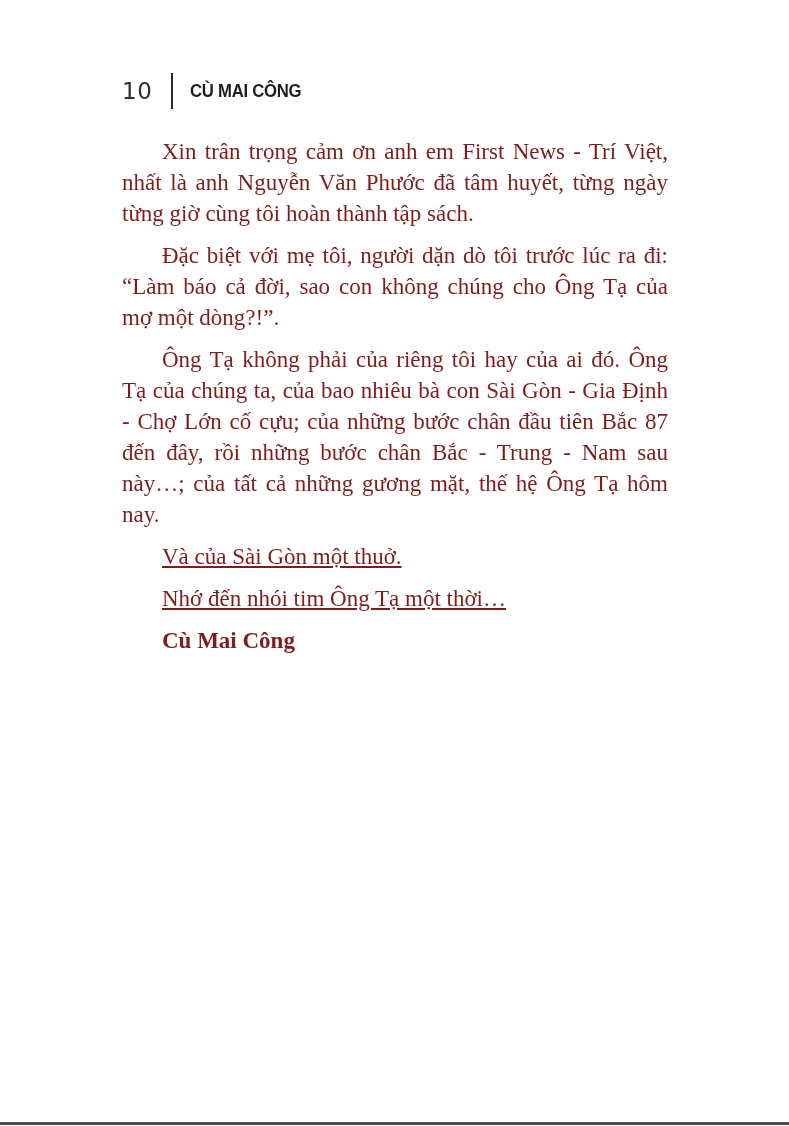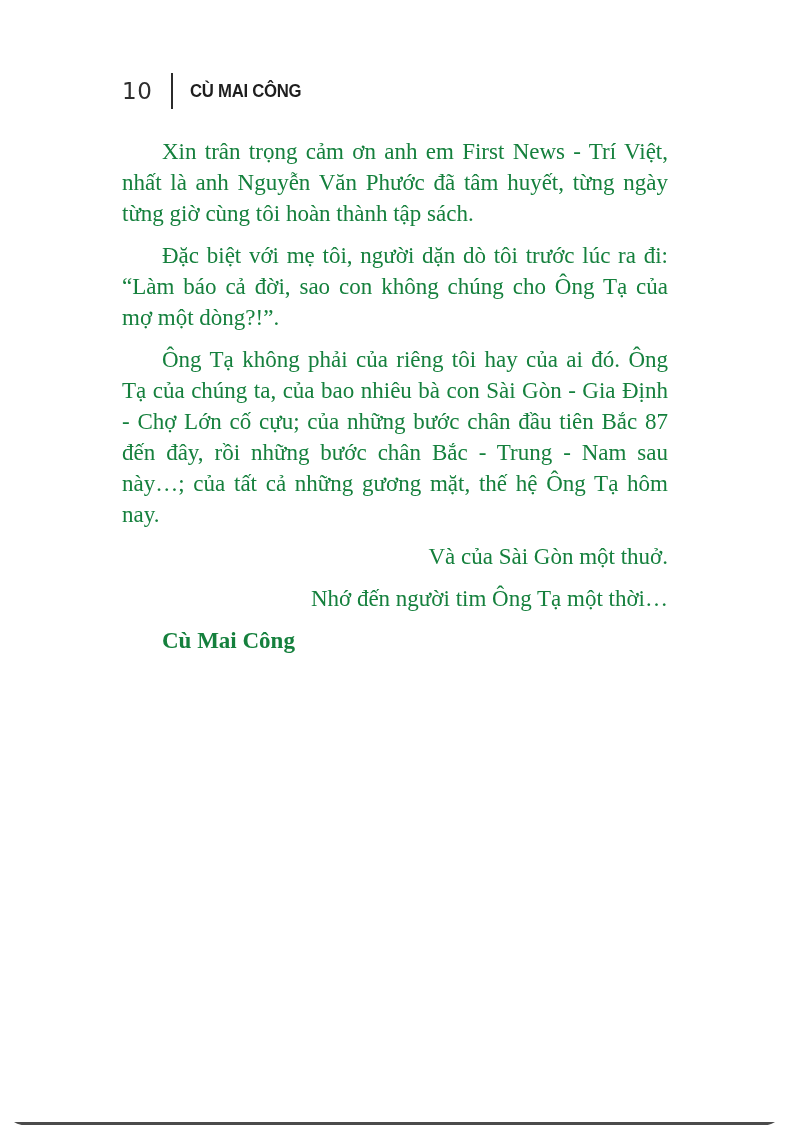--- a/index.html
+++ b/index.html
@@ -3,21 +3,20 @@
 <meta charset="utf-8">
 <style>
   html, body { margin: 0; padding: 0; background: #ffffff; }
   .page {
     position: relative;
     width: 789px;
     height: 1126px;
     background: #ffffff;
     overflow: hidden;
     font-family: "Liberation Serif", serif;
-    border-radius: 28px;
   }
   .page-header {
     position: absolute;
     top: 72px;
     left: 122px;
     display: flex;
     align-items: center;
     height: 38px;
   }
   .page-number {
@@ -46,25 +45,25 @@
   .page-body {
     position: absolute;
     top: 136px;
     left: 122px;
     width: 546px;
   }
   .page-body p {
     margin: 0 0 11px 0;
     font-size: 23px;
     line-height: 31px;
-    color: #15803d;
+    color: #7f1d1d;
     text-align: justify;
     text-indent: 40px;
   }
-  .page-body p.no-justify { text-align: right; }
+  .page-body p.no-justify { text-align: left; text-decoration: underline; }
   .signature {
     margin-top: 8px;
     font-size: 23px;
     line-height: 31px;
     font-weight: bold;
     color: #30302d;
     text-align: right;
   }
   .scan-bottom-edge {
     position: absolute;
@@ -84,19 +83,19 @@
     <span class="page-number">10</span>
     <span class="header-divider"></span>
     <span class="running-title">CÙ MAI CÔNG</span>
   </header>
 
   <main class="page-body">
     <p>Xin trân trọng cảm ơn anh em First News - Trí Việt, nhất là anh Nguyễn Văn Phước đã tâm huyết, từng ngày từng giờ cùng tôi hoàn thành tập sách.</p>
     <p>Đặc biệt với mẹ tôi, người dặn dò tôi trước lúc ra đi: “Làm báo cả đời, sao con không chúng cho Ông Tạ của mợ một dòng?!”.</p>
     <p>Ông Tạ không phải của riêng tôi hay của ai đó. Ông Tạ của chúng ta, của bao nhiêu bà con Sài Gòn - Gia Định - Chợ Lớn cố cựu; của những bước chân đầu tiên Bắc 87 đến đây, rồi những bước chân Bắc - Trung - Nam sau này…; của tất cả những gương mặt, thế hệ Ông Tạ hôm nay.</p>
     <p class="no-justify">Và của Sài Gòn một thuở.</p>
-    <p class="no-justify">Nhớ đến người tim Ông Tạ một thời…</p>
+    <p class="no-justify">Nhớ đến nhói tim Ông Tạ một thời…</p>
     <p class="signature">Cù Mai Công</p>
   </main>
 
   <div class="scan-bottom-edge"></div>
 
 </div>
 
 </body></html>

